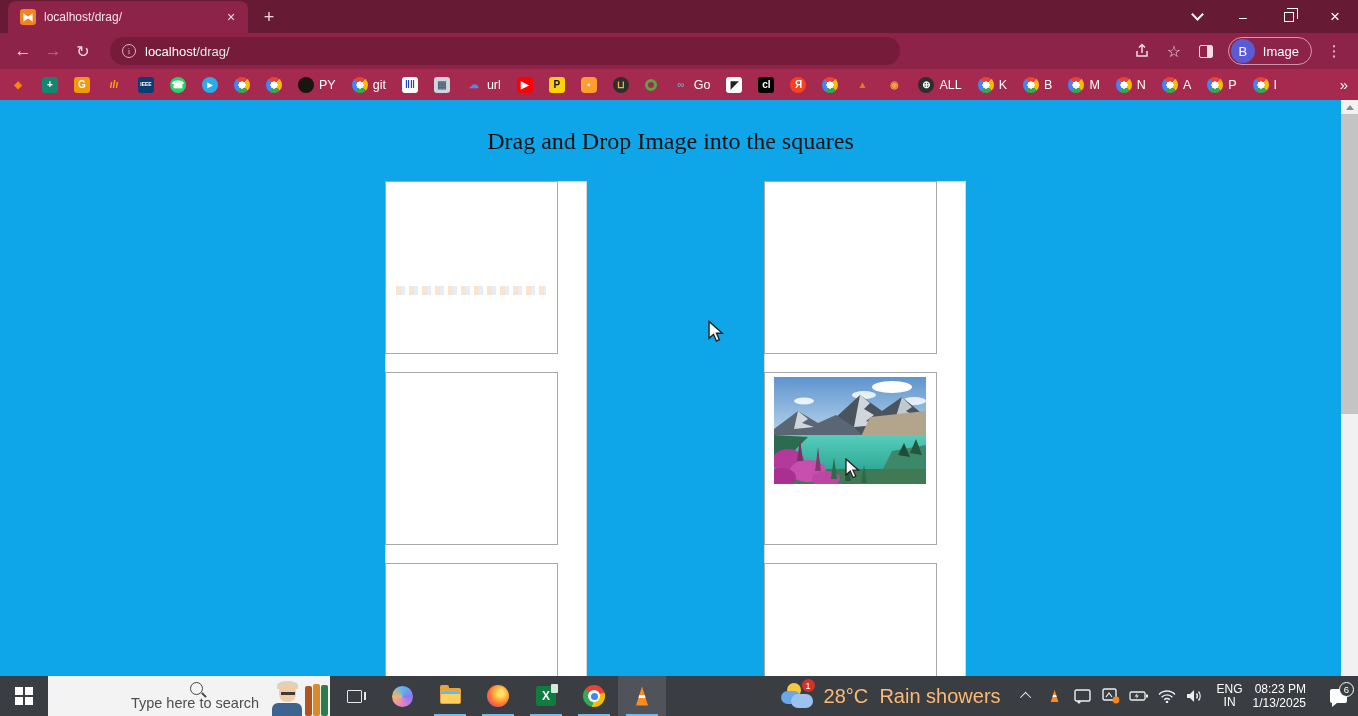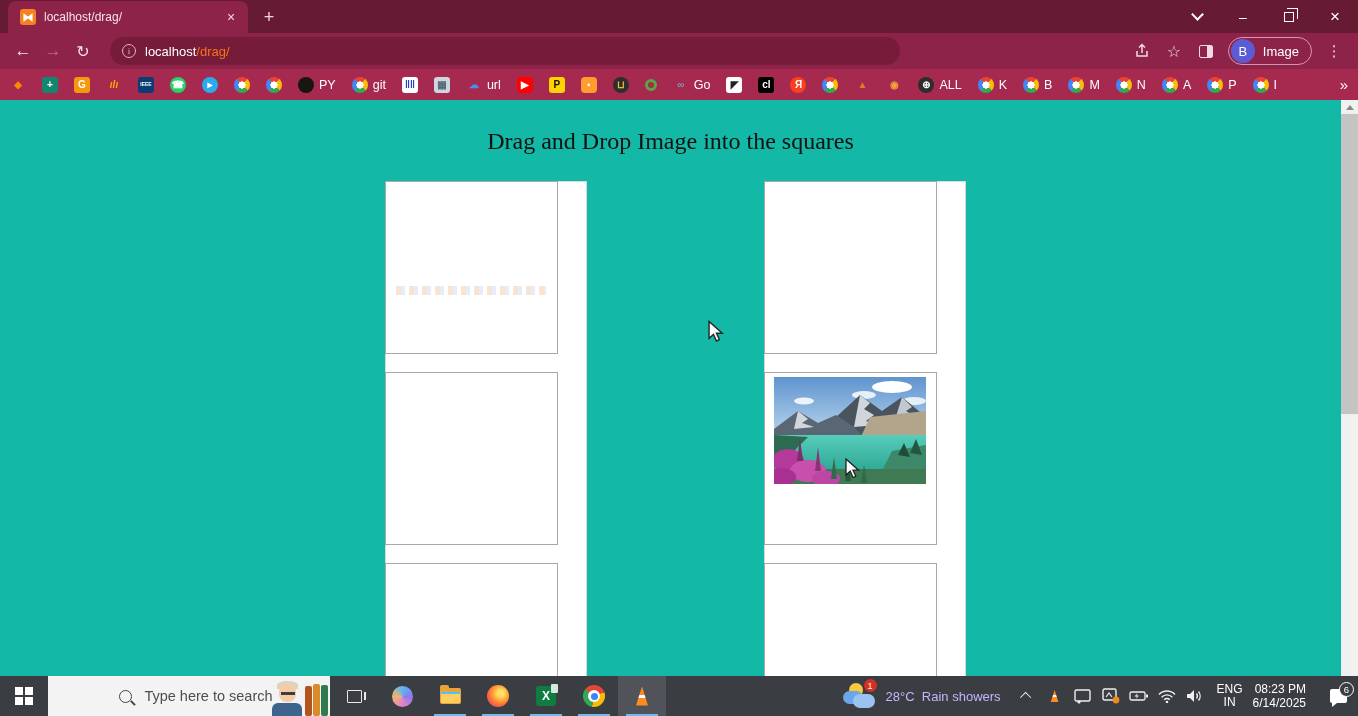--- a/index.html
+++ b/index.html
@@ -29,21 +29,21 @@
              display:flex; align-items:center; }
   .nav-btn { width:30px; height:28px; display:flex; align-items:center; justify-content:center; font-size:17px; }
   .back { color:#f4e4ea; margin-left:8px; }
   .fwd { color:#bb6c87; }
   .reload { color:#f4e4ea; font-size:16px; }
   .omnibox { margin-left:12px; width:790px; height:28px; border-radius:14px; background:#761c3a;
              display:flex; align-items:center; padding:0 12px; }
   .info-i { width:14px; height:14px; border:1.2px solid #dfb3c3; border-radius:50%; color:#dfb3c3;
             font-size:9px; font-family:"Liberation Serif",serif; display:flex; align-items:center; justify-content:center; }
   .url { margin-left:9px; font-size:13px; color:#ffffff; }
-  .url .path { color:#f97316; }
+  .url .path { color:#e5e5e5; }
   .tb-right { margin-left:auto; display:flex; align-items:center; margin-right:8px; }
   .tb-ic { width:32px; height:28px; display:flex; align-items:center; justify-content:center; color:#f0dbe4; font-size:16px; }
   .sidepanel-glyph { width:14px; height:13px; border:1.6px solid #f0dbe4; border-radius:2px; position:relative; }
   .sidepanel-glyph::after { content:""; position:absolute; right:0; top:0; width:5px; height:100%; background:#f0dbe4; }
   .profile-pill { display:flex; align-items:center; height:28px; border:1px solid #d795ac; border-radius:14px;
                   padding:0 12px 0 2px; margin:0 6px; }
   .avatar { width:24px; height:24px; border-radius:50%; background:#5b5bd6; color:#fff; font-size:13px;
             display:flex; align-items:center; justify-content:center; }
   .paused { color:#ffffff; font-size:13px; margin-left:8px; }
   .kebab { color:#f0dbe4; font-size:15px; letter-spacing:0; }
@@ -55,21 +55,21 @@
            font-size:10px; font-weight:bold; line-height:1; }
   .bm-ic.tiny { font-size:5px; letter-spacing:0; }
   .bm-label { color:#fff; font-size:12.5px; }
   .bm-google { width:16px; height:16px; border-radius:50%;
       background: radial-gradient(circle at 50% 50%, #fff 0 31%, rgba(0,0,0,0) 32%),
                   conic-gradient(from -45deg, #ea4335 0 25%, #fbbc05 25% 50%, #34a853 50% 75%, #4285f4 75% 100%); }
   .bm-ring { width:12px; height:12px; border:3px solid #57a63f; border-radius:50%; }
   .bm-overflow { margin-left:auto; color:#fff; font-size:15px; flex:0 0 auto; }
 
   
-  .content { position:absolute; left:0; top:100px; width:1341px; height:576px; background:#14b8a6; overflow:hidden; }
+  .content { position:absolute; left:0; top:100px; width:1341px; height:576px; background:#0ea5e9; overflow:hidden; }
   .page-title { margin-top:28px; text-align:center; font-family:"Liberation Serif", serif; font-size:24px;
                 color:#111; font-weight:400; }
   .col { position:absolute; top:81px; width:202px; height:620px; border:1px solid #d8d8d8; background:#fff; }
   .col-left { left:385px; } .col-right { left:764px; }
   .sq { width:173px; height:173px; border:1px solid #a8a8a8; margin:-1px 0 19px -1px; background:#fff; position:relative; }
   .ghost-line { position:absolute; left:10px; top:104px; width:150px; height:9px; opacity:.45; filter:blur(.7px);
       background:repeating-linear-gradient(90deg, rgba(232,146,70,.55) 0 5px, rgba(130,170,225,.45) 5px 9px, rgba(240,240,240,0) 9px 13px); }
   .landscape { position:absolute; left:9px; top:4px; width:152px; height:107px; display:block; }
   .cursor { position:absolute; z-index:50; }
 
@@ -80,21 +80,21 @@
                   border-bottom:5px solid #8a8a8a; }
   .sb-thumb { position:absolute; left:0; top:14px; width:17px; height:300px; background:#c4c4c4; }
 
   
   .taskbar { position:absolute; left:0; top:676px; width:1358px; height:40px; background:#3a3d42;
              display:flex; align-items:stretch; color:#fff; }
   .tb-cell { display:flex; align-items:center; justify-content:center; }
   .start { width:48px; }
   .win-logo { display:grid; grid-template-columns:8px 8px; grid-template-rows:8px 8px; gap:1.6px; }
   .win-logo span { background:#fff; }
-  .searchbox { width:282px; background:#f3f3f3; display:flex; align-items:center; position:relative; }
+  .searchbox { width:282px; background:#f3f3f3; display:flex; align-items:center; position:relative;flex-direction:column; }
   .mag { width:13px; height:13px; border:1.8px solid #444; border-radius:50%; position:relative; margin-left:14px; }
   .mag::after { content:""; position:absolute; width:6px; height:1.8px; background:#444; transform:rotate(45deg);
                 right:-5px; bottom:-2px; }
   .search-text { color:#4e4e4e; font-size:14.5px; margin-left:12px; }
   .search-art { position:absolute; right:0; bottom:0; width:62px; height:40px; overflow:hidden; }
   .sa-head { position:absolute; right:34px; bottom:14px; width:17px; height:18px; background:#f3cba6; border-radius:45%; }
   .sa-hair { position:absolute; right:32px; bottom:27px; width:21px; height:8px; background:#ddd2bd; border-radius:50% 50% 0 0; }
   .sa-glasses { position:absolute; right:35px; bottom:20px; width:14px; height:4px; border-top:3px solid #3c3c3c; }
   .sa-body { position:absolute; right:28px; bottom:0; width:30px; height:13px; background:#3d648f; border-radius:6px 6px 0 0; }
   .sa-book1 { position:absolute; right:18px; bottom:0; width:7px; height:30px; background:#b3541e; border-radius:2px; }
@@ -125,21 +125,21 @@
          background:linear-gradient(#ff8a1e 0 42%, #fff 42% 58%, #ff8a1e 58% 100%); }
 
   .tb-right-side { margin-left:auto; display:flex; align-items:center; }
   .weather { display:flex; align-items:center; margin-right:14px; }
   .weather-ic { position:relative; width:34px; height:30px; margin-right:9px; }
   .w-moon { position:absolute; left:6px; top:2px; width:14px; height:14px; border-radius:50%; background:#f8c93c; }
   .w-cloud1 { position:absolute; left:0; top:10px; width:20px; height:13px; border-radius:8px; background:#6aa6e8; }
   .w-cloud2 { position:absolute; left:10px; top:13px; width:22px; height:14px; border-radius:9px; background:#9cc3f0; }
   .w-badge { position:absolute; right:0; top:-2px; width:13px; height:13px; border-radius:50%; background:#d93025;
              color:#fff; font-size:9px; display:flex; align-items:center; justify-content:center; }
-  .weather-text { font-size:13px; color:#c4b5fd; }
+  .weather-text { font-size:20px; color:#fdba74; }
   .tray { display:flex; align-items:center; gap:4px; }
   .ticon { width:24px; height:40px; display:flex; align-items:center; justify-content:center; color:#eee; }
   .chev-up { width:8px; height:8px; border-left:1.7px solid #eee; border-top:1.7px solid #eee; transform:rotate(45deg) translateY(2px); }
   .vlc-mini { width:12px; height:12px; clip-path:polygon(50% 0, 82% 100%, 18% 100%);
               background:linear-gradient(#ff8a1e 0 40%, #fff 40% 58%, #ff8a1e 58% 100%); }
   .lang { text-align:center; font-size:12px; line-height:13px; margin:0 10px; }
   .clock { text-align:right; font-size:12px; line-height:14px; margin-right:12px; }
   .notif { position:relative; width:40px; display:flex; align-items:center; justify-content:center; }
   .notif-bubble { width:17px; height:14px; background:#fff; border-radius:2px; position:relative; }
   .notif-bubble::after { content:""; position:absolute; left:2px; bottom:-4px; width:0; height:0;
@@ -478,20 +478,20 @@
             <path d="M10.5 4.5a4 4 0 0 1 0 5M12.5 2.5a7 7 0 0 1 0 9" fill="none" stroke="#eee" stroke-width="1.3"></path>
           </svg>
         </span>
       </div>
     <div class="lang">
       <div>ENG</div>
         <div>IN</div>
     </div>
     <div class="clock">
       <div>08:23 PM</div>
-      <div>6/14/2025</div>
+      <div>1/13/2025</div>
     </div>
     <div class="notif">
       <span class="notif-bubble"></span>
       <span class="notif-badge">6</span>
     </div>
   </div>
 </div>
 
 </body></html>

